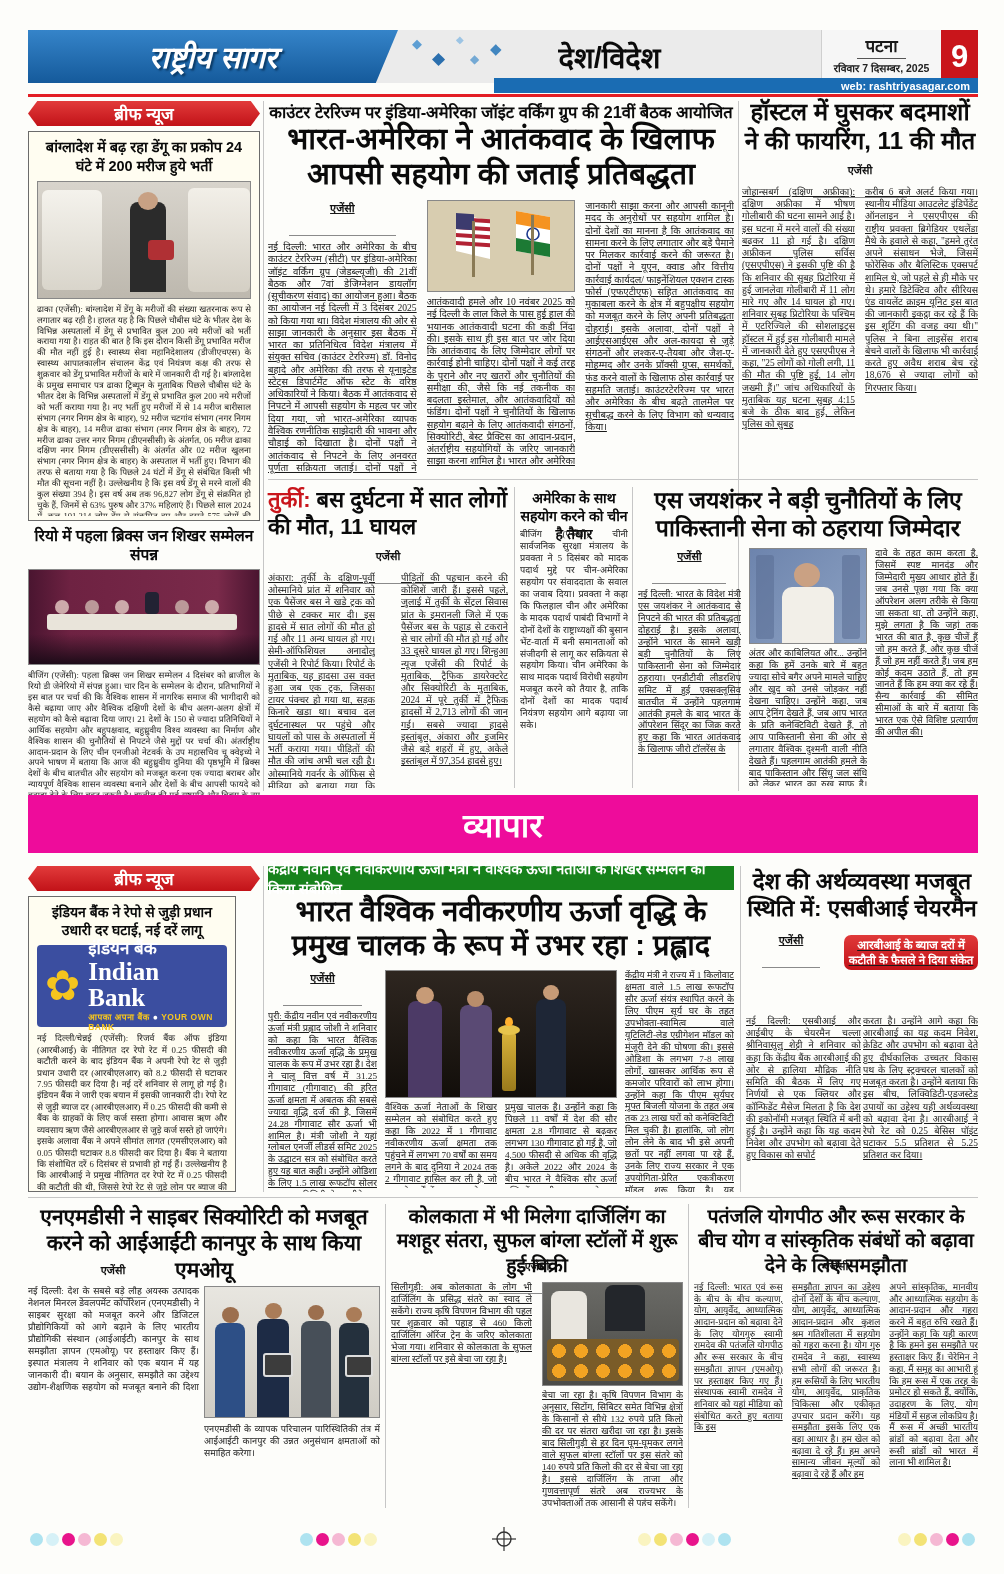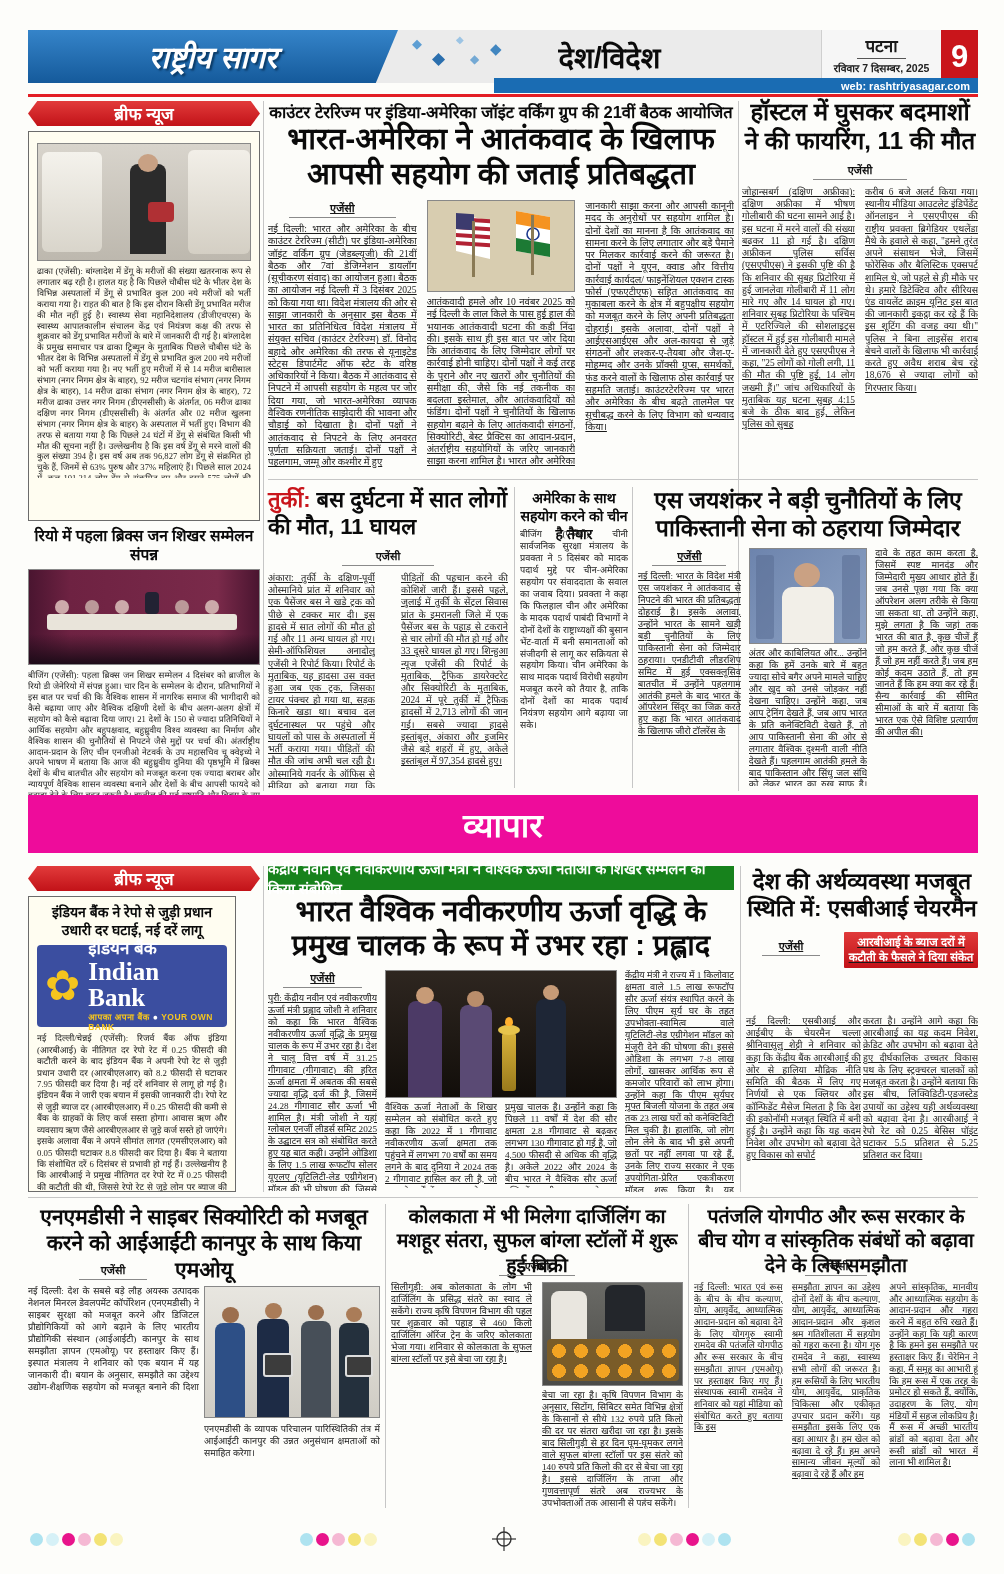--- a/index.html
+++ b/index.html
@@ -4,21 +4,21 @@
 <style>
   html,body{margin:0;padding:0;background:#9a9a9a;}
   .page{position:relative;width:1004px;height:1574px;background:#fdfdfa;margin:0 auto;
         font-family:"Liberation Serif",serif;color:#191919;overflow:hidden;}
   .abs{position:absolute;}
   .hl{font-family:"Liberation Sans",sans-serif;font-weight:700;text-align:center;color:#0a0a0a;}
   .bd{text-align:justify;color:#1c1c1c;overflow:hidden;}
   .cols{display:flex;text-decoration:underline;}
   .col{flex:1;overflow:hidden;}
   .byl{font-family:"Liberation Sans",sans-serif;font-weight:700;text-align:center;font-size:11px;color:#111;
-       margin:0 auto 5px;border-bottom:1px solid #8a8a8a;width:72%;padding-bottom:2px;}
+       margin:0 auto 5px;border-bottom:1px solid #8a8a8a;width:72%;padding-bottom:20px;}
   .box{border:1px solid #6b6b6b;background:#fffdf1;padding:6px 8px;box-sizing:border-box;overflow:hidden;}
   .ribbon{background:linear-gradient(#e23b3b,#c21218);color:#fff;font-family:"Liberation Sans",sans-serif;
           font-weight:700;font-size:17px;display:flex;align-items:center;justify-content:center;
           clip-path:polygon(0 50%,4% 0,96% 0,100% 50%,96% 100%,4% 100%);}
   .vr{width:1px;background:#c6c6c6;}
   .hrule{height:1px;background:#c6c6c6;}
   .photo{position:relative;overflow:hidden;border:1px solid #888;box-sizing:border-box;}
   .mast{display:flex;height:53px;background:#ebebeb;border-radius:13px;}
   .mast-left{width:370px;background:linear-gradient(#3584c9,#155a9b);clip-path:polygon(0 0,100% 0,94% 100%,0 100%);
              display:flex;align-items:center;justify-content:center;position:relative;}
@@ -32,21 +32,21 @@
   .mast-date{font-family:"Liberation Sans",sans-serif;font-weight:700;font-size:10.5px;margin-top:2px;color:#222;}
   .mast-page{width:37px;background:#c9151b;color:#fff;display:flex;align-items:center;justify-content:center;
              font-family:"Liberation Sans",sans-serif;font-weight:700;font-size:31px;}
   .webstrip{background:#1a6cb3;color:#fff;font-family:"Liberation Sans",sans-serif;font-weight:700;font-size:11px;
             display:flex;align-items:center;justify-content:flex-end;padding-right:8px;box-sizing:border-box;}
   .banner{background:#ee0c9b;color:#fff;font-family:"Liberation Sans",sans-serif;font-weight:700;font-size:33px;
           display:flex;align-items:center;justify-content:center;}
   .kicker-green{background:#17821c;color:#fff;font-family:"Liberation Sans",sans-serif;font-weight:700;font-size:14.5px;
                 display:flex;align-items:center;justify-content:center;}
   .subhead-red{background:linear-gradient(#e03a3a,#c21218);color:#fff;font-family:"Liberation Sans",sans-serif;
-               font-weight:700;font-size:11.5px;text-align:center;border-radius:1px;padding:3px 4px;line-height:1.3;}
+               font-weight:700;font-size:11.5px;text-align:center;border-radius:7px;padding:3px 4px;line-height:1.3;}
   .red{color:#c9151b;}
   .dot{display:inline-block;width:13px;height:13px;border-radius:50%;margin-right:3px;}
   .banklogo{background:#3b4ea0;border-radius:4px;display:flex;align-items:center;padding:6px 8px;box-sizing:border-box;}
   .bank-star{color:#f5c51e;font-size:42px;line-height:1;margin-right:8px;font-family:"DejaVu Sans",sans-serif;}
   .fig{position:absolute;border-radius:3px;}
 </style>
 </head>
 <body>
 
 <div class="page">
@@ -72,20 +72,21 @@
   <div class="abs webstrip" style="left:494px;top:78px;width:484px;height:15px;">
     <span>web: rashtriyasagar.com</span>
   </div>
   <div class="abs" style="left:28px;top:94px;width:950px;height:3px;background:#e31e24;"></div>
 
   <div class="abs ribbon" style="left:28px;top:101px;width:232px;height:25px;">
     <span>ब्रीफ न्यूज</span>
   </div>
 
   <div class="abs box" style="left:28px;top:131px;width:232px;height:390px;">
+    <div class="hl" style="font-size:14.5px;line-height:1.3;">बांग्लादेश में बढ़ रहा डेंगू का प्रकोप 24 घंटे में 200 मरीज हुये भर्ती</div>
     <div class="photo" style="height:118px;margin:5px 0;background:linear-gradient(#d8d4cc,#bdb8ae);">
       <div class="fig" style="left:4px;top:8px;width:60px;height:100px;background:linear-gradient(#f4f2ec,#d9d5cb);border-radius:6px;"></div>
       <div class="fig" style="left:150px;top:6px;width:62px;height:104px;background:linear-gradient(#f2efe8,#d4cfc4);border-radius:6px;"></div>
       <div class="fig" style="left:92px;top:20px;width:36px;height:90px;background:#2b2b2b;border-radius:8px 8px 0 0;"></div>
       <div class="fig" style="left:100px;top:10px;width:20px;height:18px;background:#c8a184;border-radius:50%;"></div>
       <div class="fig" style="left:110px;top:58px;width:26px;height:20px;background:#b03034;border-radius:4px;"></div>
     </div>
     <div class="bd" style="font-size:8.6px;line-height:1.27;height:212px;">ढाका (एजेंसी): बांग्लादेश में डेंगू के मरीजों की संख्या खतरनाक रूप से लगातार बढ़ रही है। हालत यह है कि पिछले चौबीस घंटे के भीतर देश के विभिन्न अस्पतालों में डेंगू से प्रभावित कुल 200 नये मरीजों को भर्ती कराया गया है। राहत की बात है कि इस दौरान किसी डेंगू प्रभावित मरीज की मौत नहीं हुई है। स्वास्थ्य सेवा महानिदेशालय (डीजीएचएस) के स्वास्थ्य आपातकालीन संचालन केंद्र एवं नियंत्रण कक्ष की तरफ से शुक्रवार को डेंगू प्रभावित मरीजों के बारे में जानकारी दी गई है। बांग्लादेश के प्रमुख समाचार पत्र ढाका ट्रिब्यून के मुताबिक पिछले चौबीस घंटे के भीतर देश के विभिन्न अस्पतालों में डेंगू से प्रभावित कुल 200 नये मरीजों को भर्ती कराया गया है। नए भर्ती हुए मरीजों में से 14 मरीज बारीसाल संभाग (नगर निगम क्षेत्र के बाहर), 92 मरीज चटगांव संभाग (नगर निगम क्षेत्र के बाहर), 14 मरीज ढाका संभाग (नगर निगम क्षेत्र के बाहर), 72 मरीज ढाका उत्तर नगर निगम (डीएनसीसी) के अंतर्गत, 06 मरीज ढाका दक्षिण नगर निगम (डीएससीसी) के अंतर्गत और 02 मरीज खुलना संभाग (नगर निगम क्षेत्र के बाहर) के अस्पताल में भर्ती हुए। विभाग की तरफ से बताया गया है कि पिछले 24 घंटों में डेंगू से संबंधित किसी भी मौत की सूचना नहीं है। उल्लेखनीय है कि इस वर्ष डेंगू से मरने वालों की कुल संख्या 394 है। इस वर्ष अब तक 96,827 लोग डेंगू से संक्रमित हो चुके हैं, जिनमें से 63% पुरुष और 37% महिलाएं हैं। पिछले साल 2024 में, कुल 101,214 लोग डेंगू से संक्रमित हुए और इसने 575 लोगों की जान ले ली।</div>
   </div>
 

